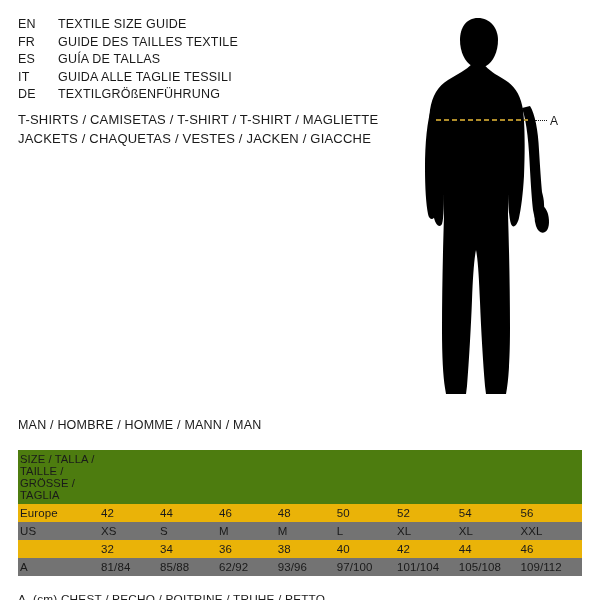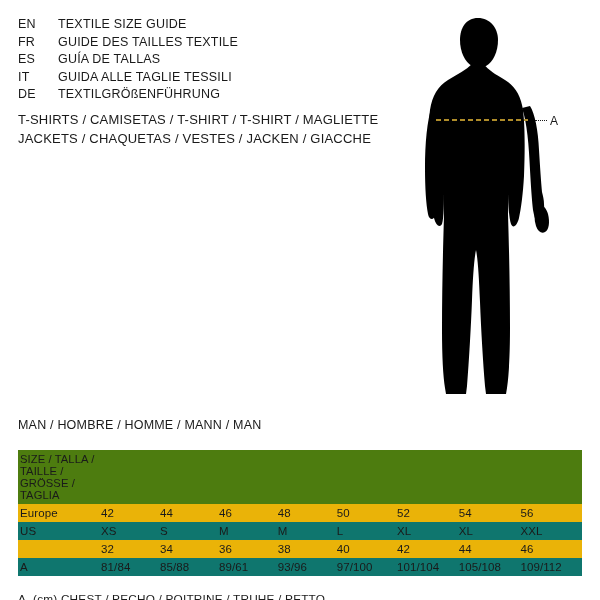--- a/index.html
+++ b/index.html
@@ -111,21 +111,21 @@
   .hdr-row td {
     background: #4d7c0f;
     font-size: 11.2px;
     padding-top: 3px;
     padding-bottom: 3px;
   }
   .grey-row td {
     background: #eab308;
   }
   .white-row td {
-    background: #0f766e;
+    background: #737373;
   }
   .col-label {
     width: 90px;
     padding-left: 2px !important;
   }
   .val-cell {
     width: 67px;
   }
   .foot-note {
     margin-top: 16px;
@@ -273,21 +273,21 @@
           <td class="val-cell">38</td>
           <td class="val-cell">40</td>
           <td class="val-cell">42</td>
           <td class="val-cell">44</td>
           <td class="val-cell">46</td>
         </tr>
         <tr class="white-row">
           <td class="col-label">A</td>
           <td class="val-cell">81/84</td>
           <td class="val-cell">85/88</td>
-          <td class="val-cell">89/61</td>
+          <td class="val-cell">62/92</td>
           <td class="val-cell">93/96</td>
           <td class="val-cell">97/100</td>
           <td class="val-cell">101/104</td>
           <td class="val-cell">105/108</td>
           <td class="val-cell">109/112</td>
         </tr>
       </tbody>
     </table>
     <div class="foot-note">A. (cm) CHEST / PECHO / POITRINE / TRUHE / PETTO</div>
   </div>

